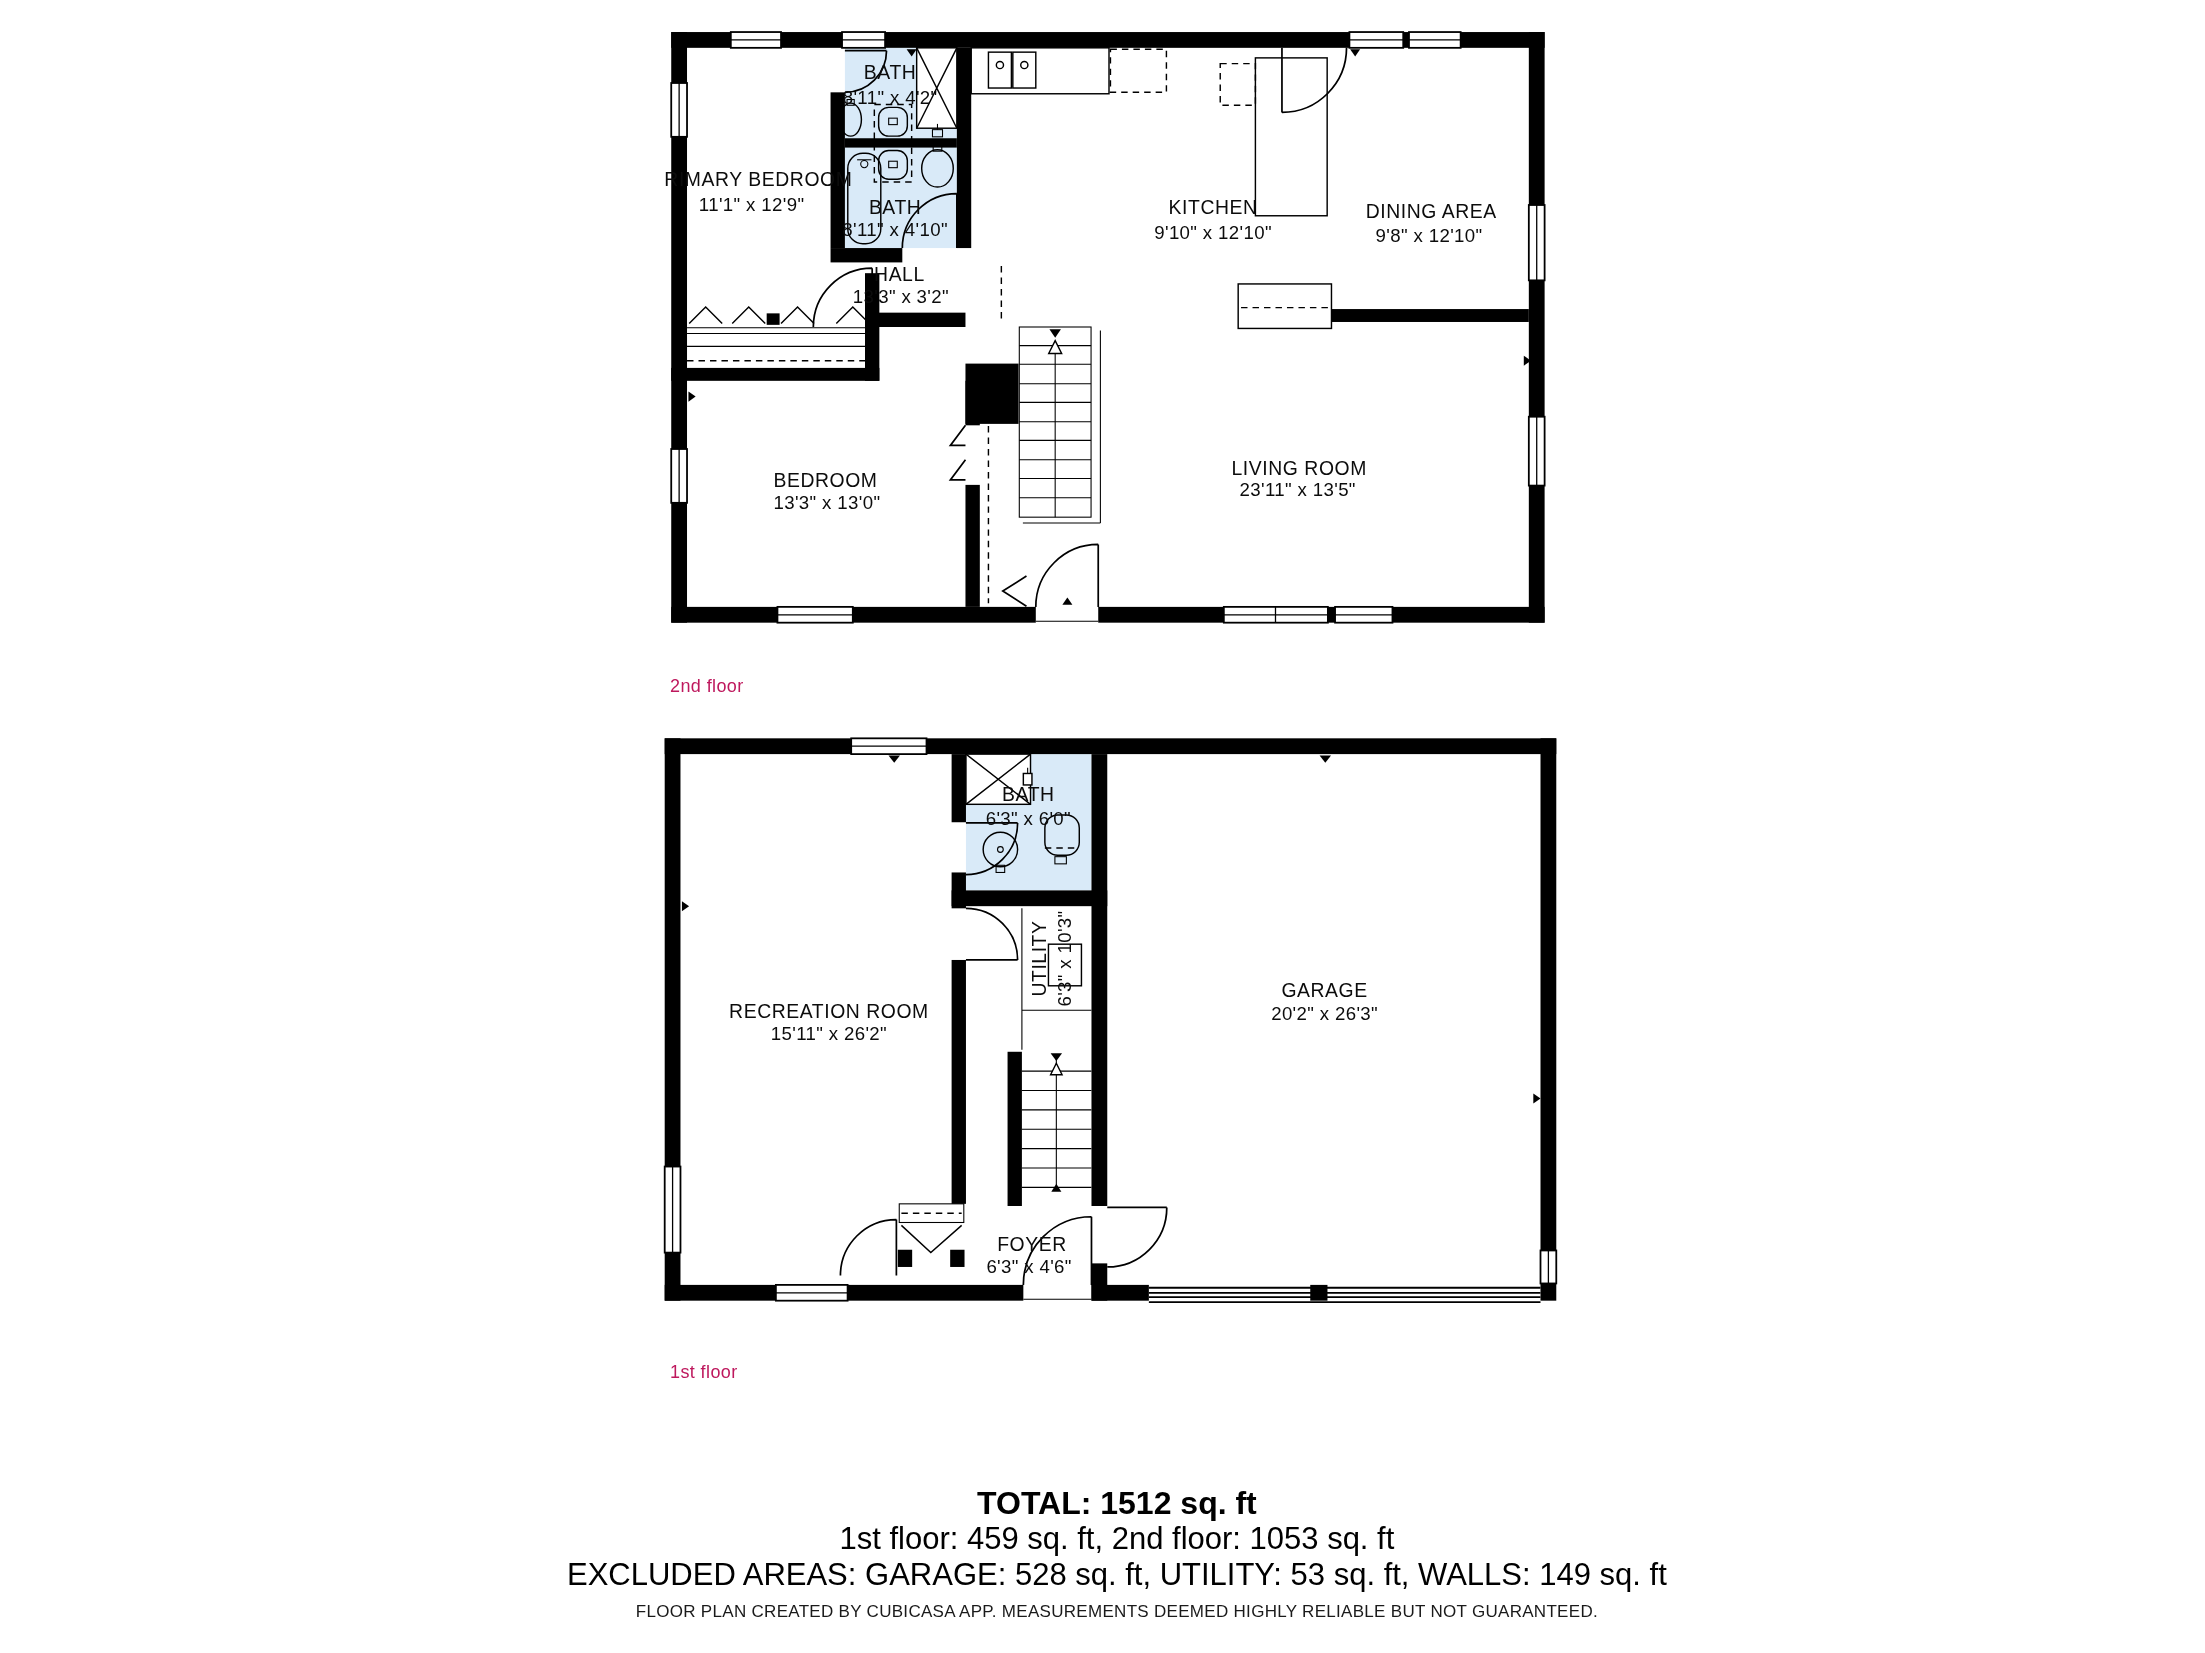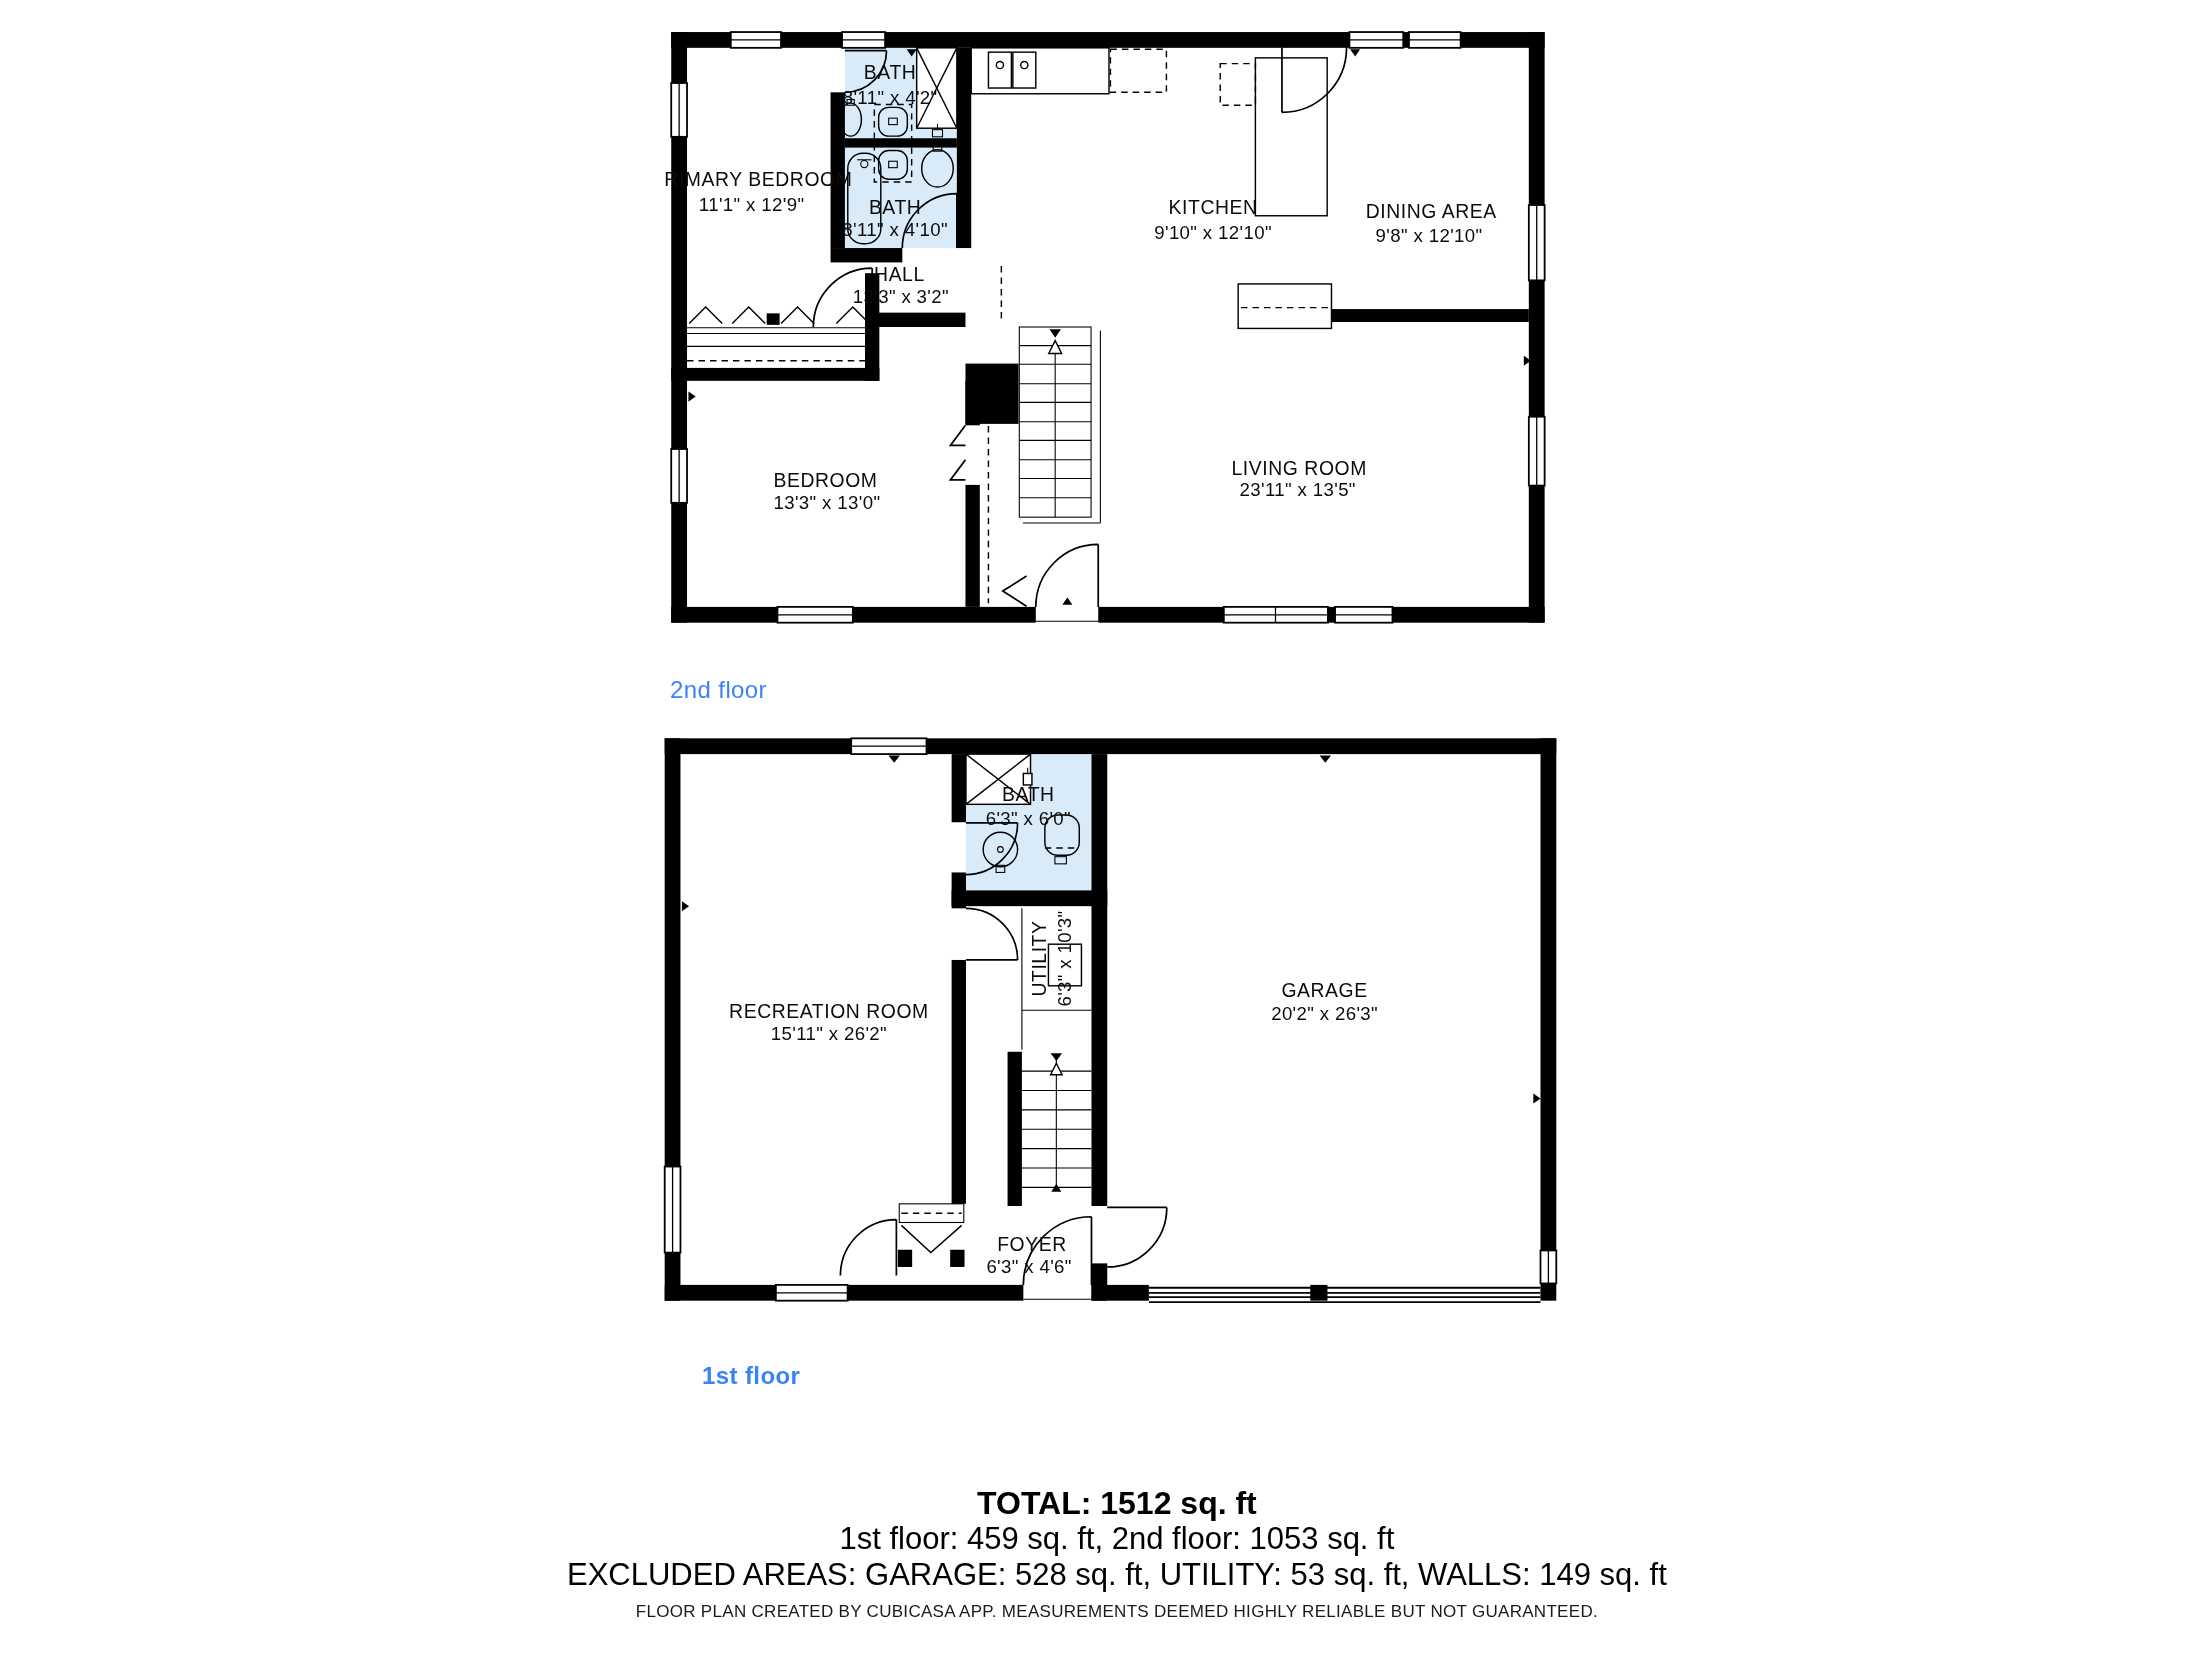--- a/index.html
+++ b/index.html
@@ -1,23 +1,23 @@
 <!DOCTYPE html>
 <html style="font-size:11.5px"><head>
 <meta charset="utf-8">
 <style>
   html,body{margin:0;padding:0;background:#fff;}
   body{width:2205px;height:1654px;position:relative;overflow:hidden;
        font-family:"Liberation Sans","DejaVu Sans",sans-serif;color:#111;}
   .plan{position:absolute;}
   #plan2{left:664px;top:21.5px;}
   #plan1{left:657px;top:729px;}
-  .floor-label{position:absolute;font-size:24px;color:#3b82f6;letter-spacing:0.4px;}
+  .floor-label{position:absolute;font-size:18px;color:#be185d;letter-spacing:0.4px;}
   #floor2-label{left:670px;top:676px;}
-  #floor1-label{left:702px;top:1362px;font-weight:bold;}
+  #floor1-label{left:670px;top:1362px;}
   .summary{position:absolute;left:14.4px;top:1485px;width:2205px;text-align:center;color:#000;}
   .summary .total{font-size:32px;font-weight:bold;line-height:36px;}
   .summary .line{font-size:31px;line-height:36px;}
   .disclaimer{position:absolute;left:14.4px;top:1602px;width:2205px;text-align:center;
               font-size:17px;letter-spacing:0.3px;color:#1a1a1a;}
   
   .wall{fill:#000;}
   .win{fill:#fff;stroke:#000;stroke-width:2.5;}
   .wline{stroke:#000;stroke-width:1.8;fill:none;}
   .fx{stroke:#000;stroke-width:2;fill:none;}

